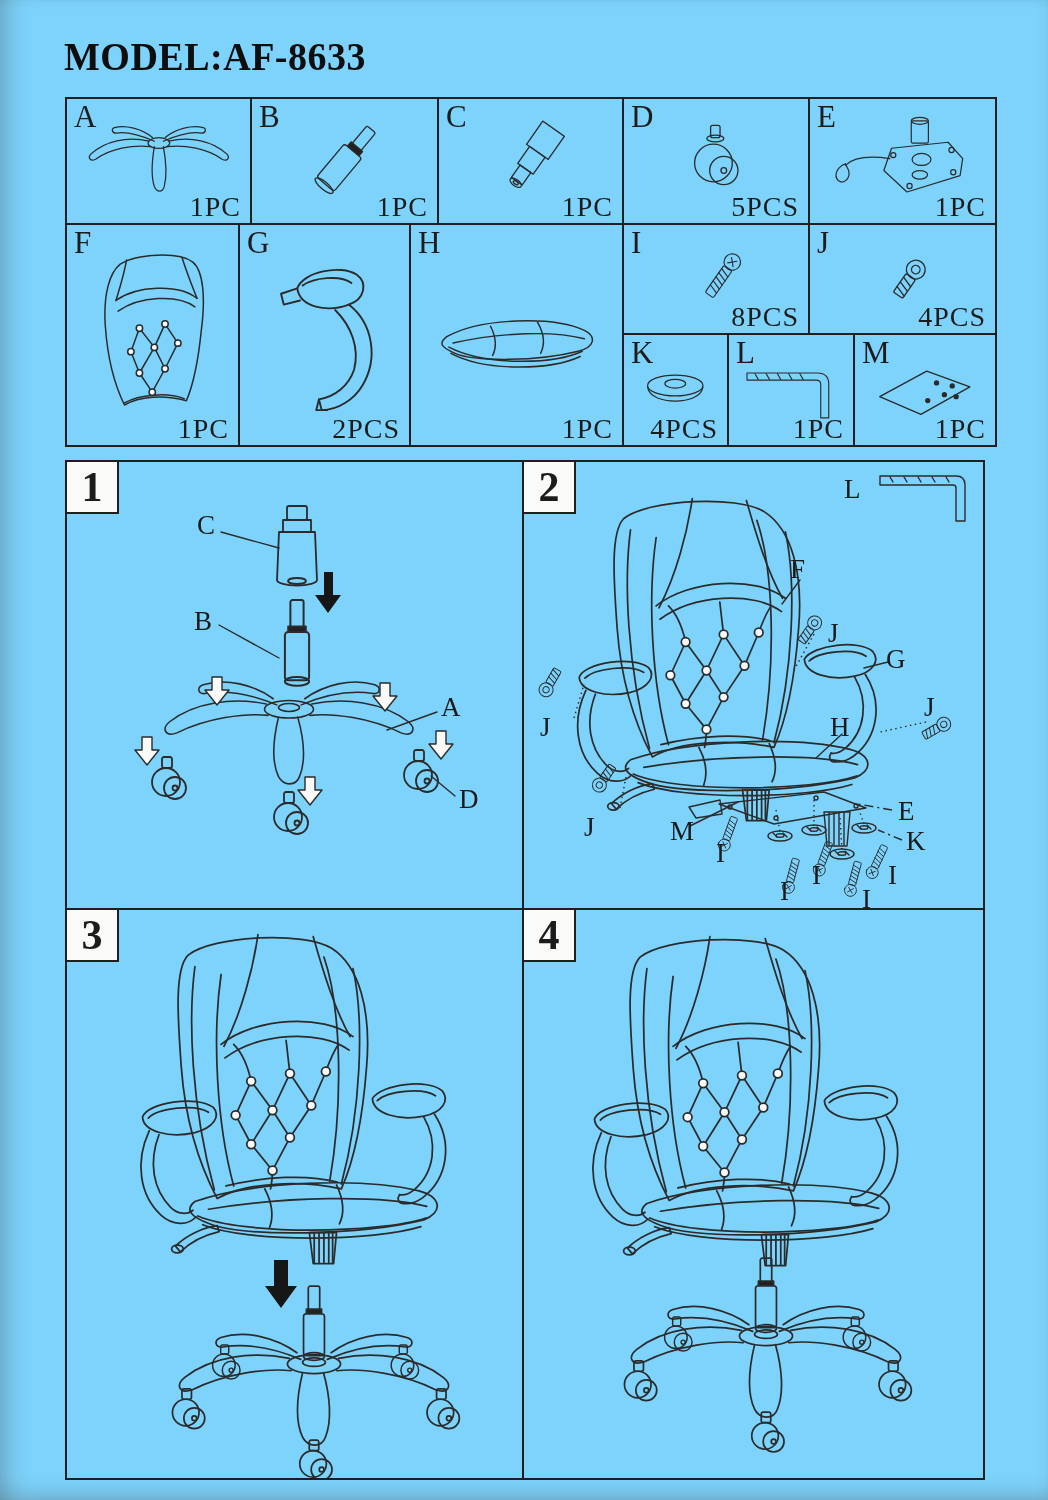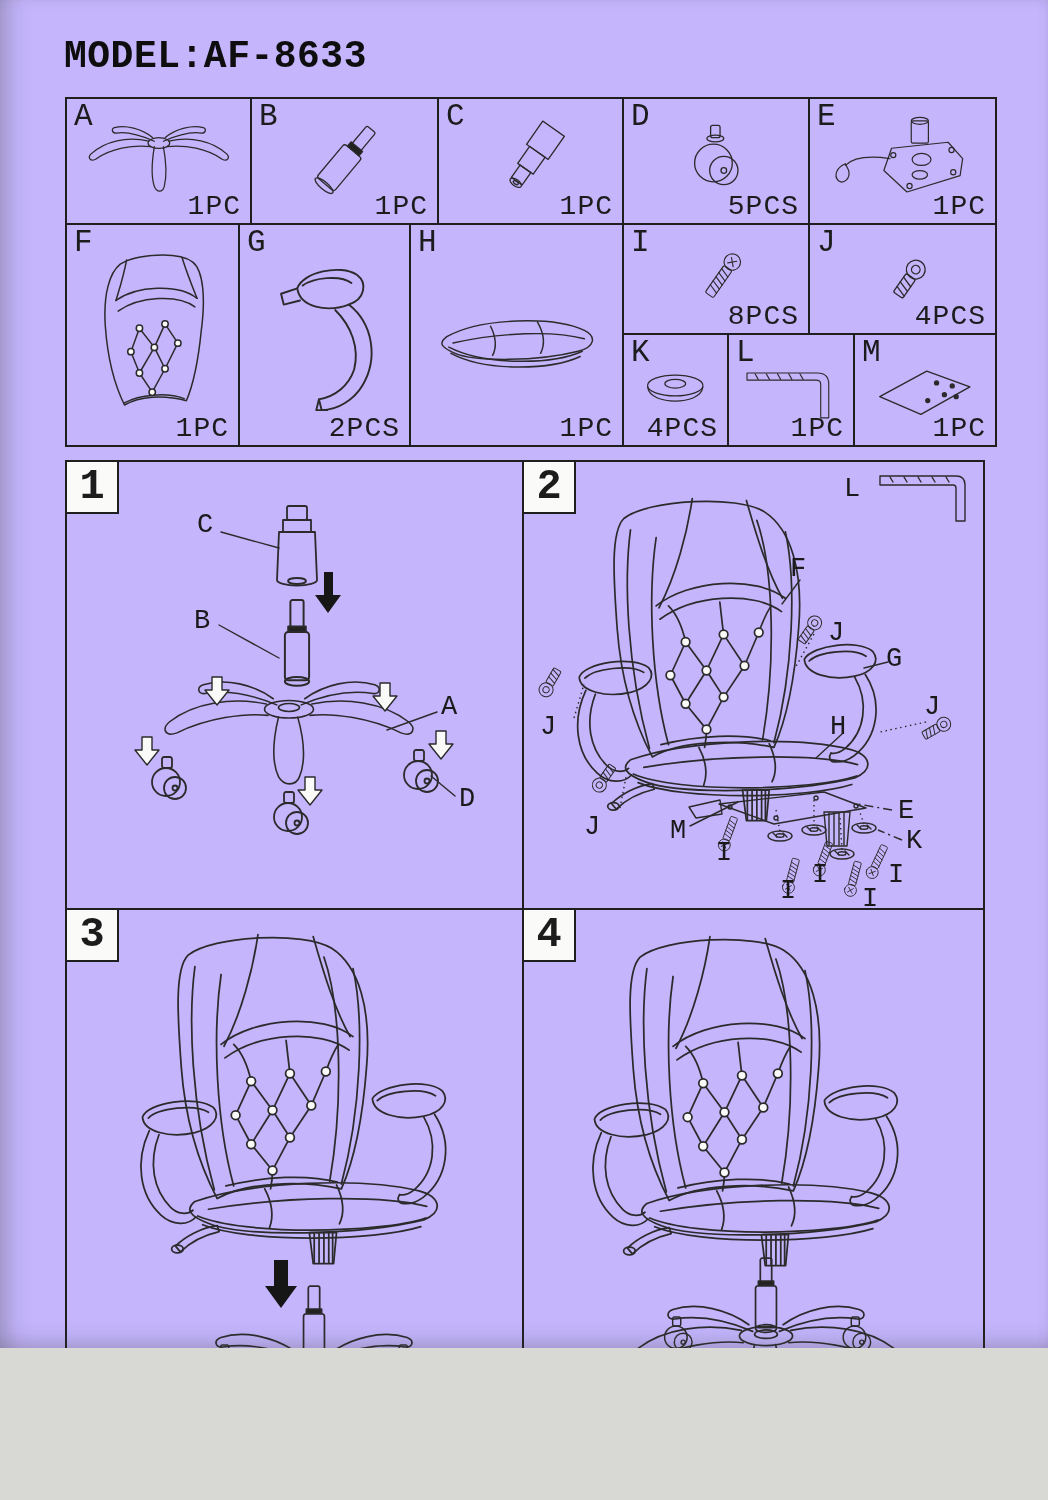--- a/index.html
+++ b/index.html
@@ -1,17 +1,17 @@
 <!DOCTYPE html>
 <html><head>
 <meta charset="utf-8">
 <style>
   html,body{margin:0;padding:0;background:#d8d8d5;}
-  .page{position:relative;width:1048px;height:1348px;background:#c4b5fd;overflow:hidden;
-        font-family:Liberation Mono, monospace;color:#1c1c1c;}
+  .page{position:relative;width:1048px;height:1500px;background:#7dd3fc;overflow:hidden;
+        font-family:Liberation Serif, serif;color:#1c1c1c;}
   .page::before{content:"";position:absolute;inset:0;pointer-events:none;z-index:50;
         box-shadow:inset 26px 0 26px -22px rgba(70,70,70,.40),
                    inset -10px 0 16px -14px rgba(70,70,70,.18),
                    inset 0 -24px 22px -20px rgba(70,70,70,.30),
                    inset 0 10px 14px -12px rgba(70,70,70,.12);}
   .title{position:absolute;left:64px;top:34px;font-size:38px;font-weight:800;
          letter-spacing:.5px;color:#0e0e0e;transform:scaleY(1.04);transform-origin:left top;}
   .cell{position:absolute;border:2px solid #1f1f1f;box-sizing:border-box;}
   .cl{position:absolute;left:7px;top:1px;font-size:31px;font-weight:400;line-height:1.1;}
   .cq{position:absolute;right:9px;bottom:2px;font-size:28px;letter-spacing:1px;line-height:1;}

